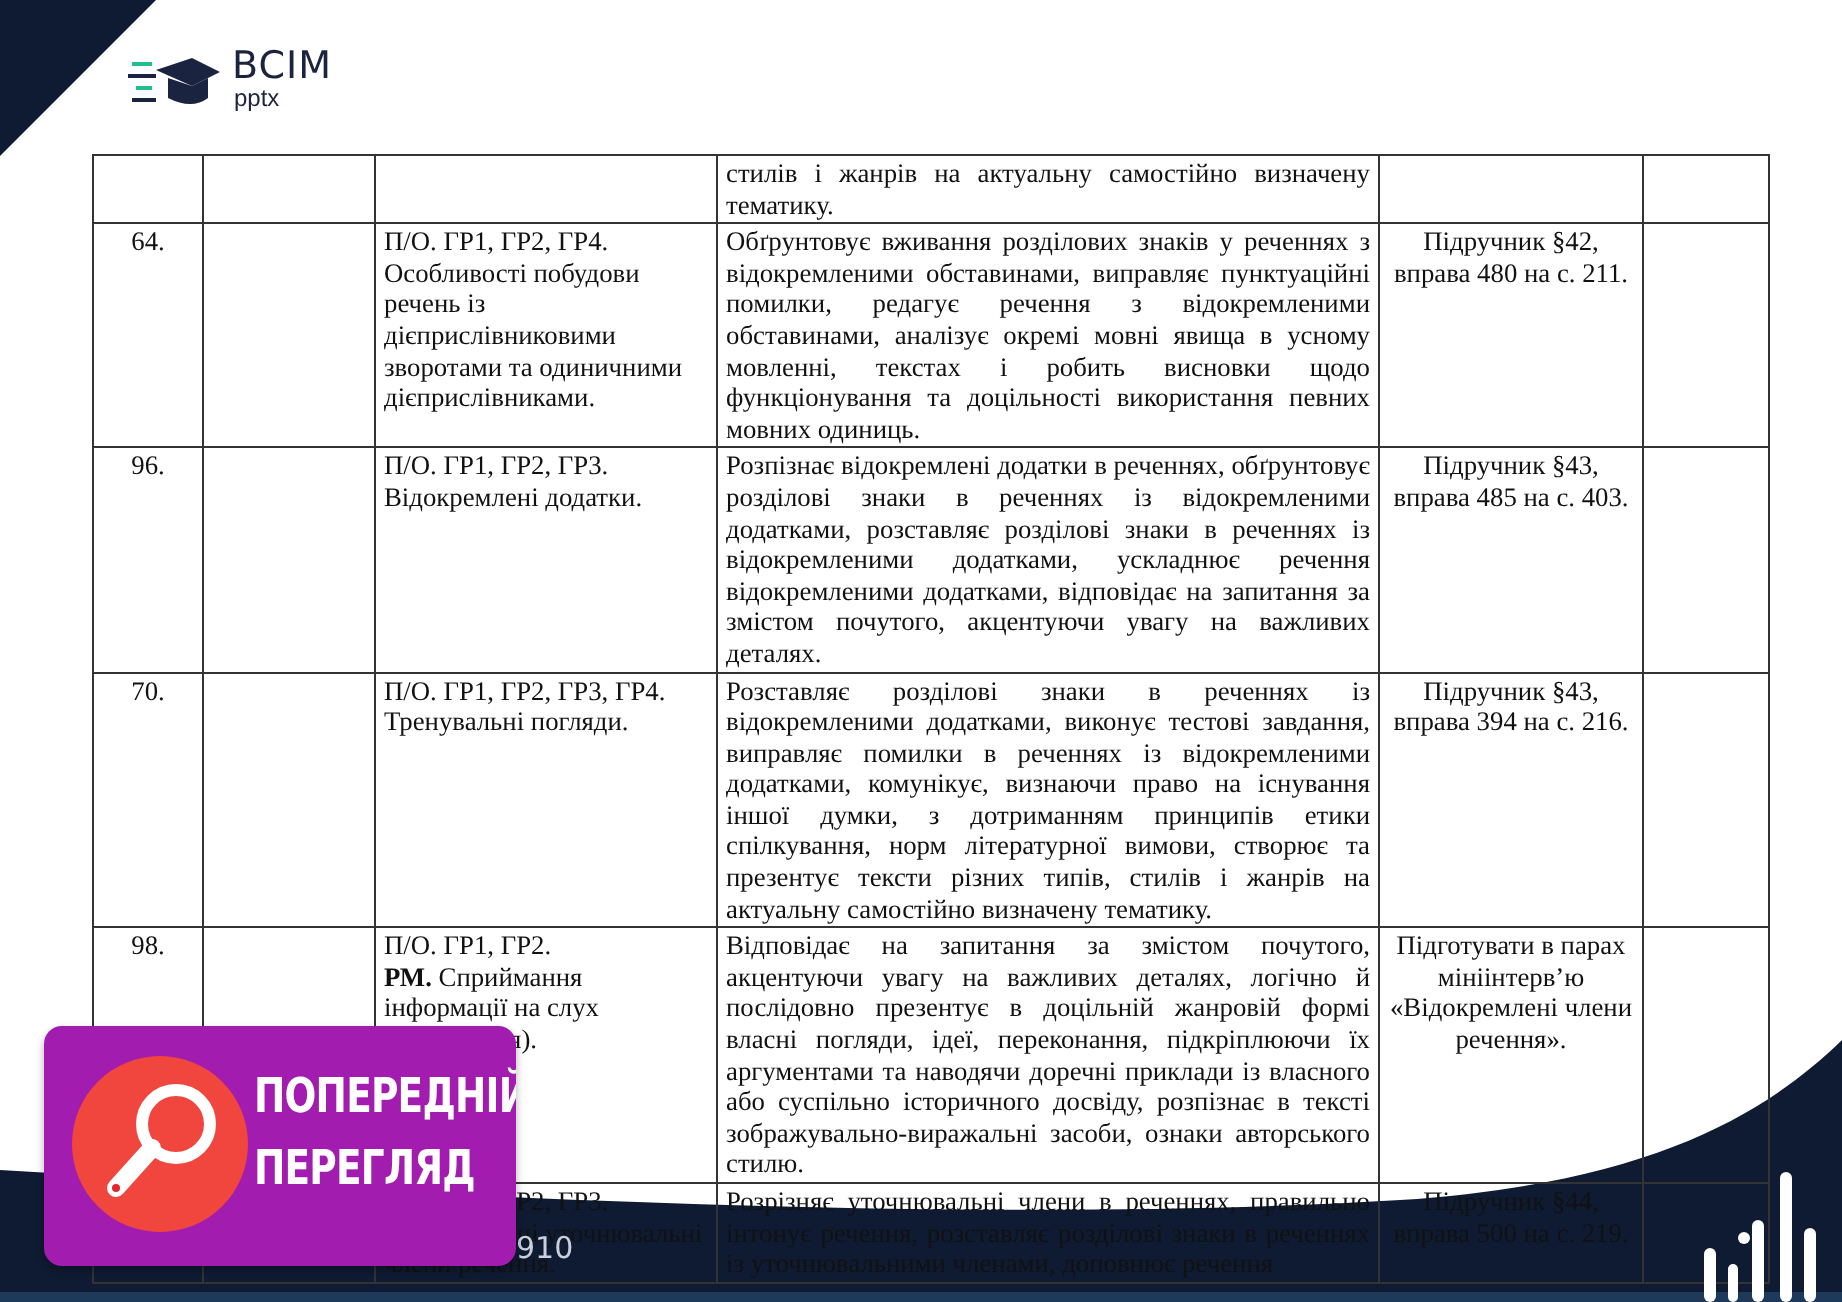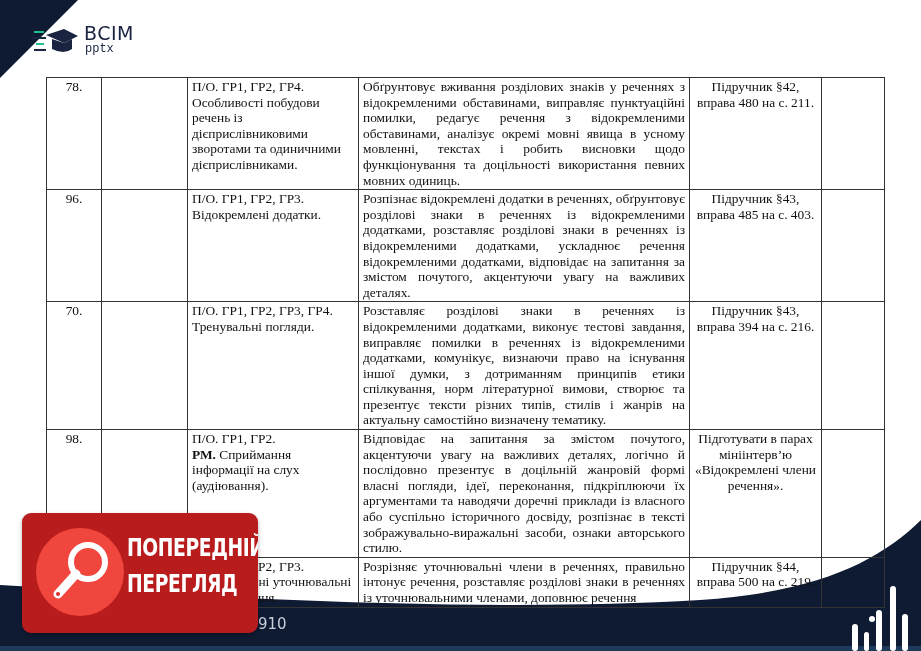--- a/index.html
+++ b/index.html
@@ -1,28 +1,28 @@
 <!DOCTYPE html>
 <html><head>
 <meta charset="utf-8">
 <style>
   html,body{margin:0;padding:0;}
   body{width:921px;height:651px;position:relative;overflow:hidden;background:#ffffff;font-family:"Liberation Serif",serif;}
   .corner-tl{position:absolute;left:0;top:0;width:0;height:0;border-top:78px solid #0f1b33;border-right:78px solid transparent;}
   .footer-wave{position:absolute;left:0;top:0;width:921px;height:651px;pointer-events:none;}
-  .logo{position:absolute;left:32px;top:24px;display:flex;align-items:flex-end;}
+  .logo{position:absolute;left:64px;top:24px;display:flex;align-items:flex-end;}
   .logo-text{margin-left:6px;line-height:1;}
   .logo-bcim{font-family:"DejaVu Sans",sans-serif;font-size:19px;color:#1a2440;letter-spacing:0.5px;}
-  .logo-pptx{font-family:Liberation Mono, monospace;font-size:12px;color:#1a2440;margin-left:1px;}
+  .logo-pptx{font-family:Liberation Sans, sans-serif;font-size:12px;color:#1a2440;margin-left:1px;}
   table.plan{position:absolute;left:46px;top:77px;border-collapse:collapse;width:838px;table-layout:fixed;font-size:13.4px;line-height:15.6px;color:#111;}
   table.plan td{border:1px solid #333;vertical-align:top;padding:1px 4px 1px 4px;}
   td.num{text-align:center;}
   td.just{text-align:justify;}
   td.c5{padding-left:5px;text-align:center;}
-  .preview{position:absolute;left:22px;top:513px;width:236px;height:120px;background:#b91c1c;border-radius:9px;box-shadow:0 2px 4px rgba(0,0,0,0.3);overflow:hidden;}
+  .preview{position:absolute;left:22px;top:513px;width:236px;height:120px;background:#a21caf;border-radius:9px;box-shadow:0 2px 4px rgba(0,0,0,0.3);overflow:hidden;}
   .preview-circle{position:absolute;left:14px;top:15px;width:88px;height:88px;border-radius:50%;background:#f0463e;}
   .preview-text{position:absolute;left:105px;top:17px;font-family:"DejaVu Sans",sans-serif;font-weight:bold;color:#fff;font-size:24px;line-height:36px;letter-spacing:-0.5px;transform:scaleX(0.78);transform-origin:left top;}
   .page-num{position:absolute;left:258px;top:615px;font-family:"DejaVu Sans",sans-serif;font-size:15px;color:#c9cfdb;}
   .bars{position:absolute;left:850px;top:586px;}
 </style>
 </head>
 <body>
 
 <div class="corner-tl"></div>
 
@@ -49,22 +49,30 @@
 <table class="plan">
   <colgroup>
     <col style="width:55px">
       <col style="width:86px">
       <col style="width:171px">
       <col style="width:331px">
       <col style="width:132px">
       <col style="width:63px">
   </colgroup>
   <tbody>
+      <tr style="height:32px">
+    <td class="num"></td>
+    <td></td>
+    <td></td>
+    <td class="just">стилів і жанрів на актуальну самостійно визначену тематику.</td>
+    <td class="c5"></td>
+    <td></td>
+  </tr>
   <tr style="height:110px">
-    <td class="num">78.</td>
+    <td class="num">64.</td>
     <td></td>
     <td><span>П/О. ГР1, ГР2, ГР4.</span><br><span>Особливості побудови речень із дієприслівниковими зворотами та одиничними дієприслівниками.</span></td>
     <td class="just">Обґрунтовує вживання розділових знаків у реченнях з відокремленими обставинами, виправляє пунктуаційні помилки, редагує речення з відокремленими обставинами, аналізує окремі мовні явища в усному мовленні, текстах і робить висновки щодо функціонування та доцільності використання певних мовних одиниць.</td>
     <td class="c5">Підручник §42, вправа 480 на с. 211.</td>
     <td></td>
   </tr>
   <tr style="height:93px">
     <td class="num">96.</td>
     <td></td>
     <td><span>П/О. ГР1, ГР2, ГР3.</span><br><span>Відокремлені додатки.</span></td>

